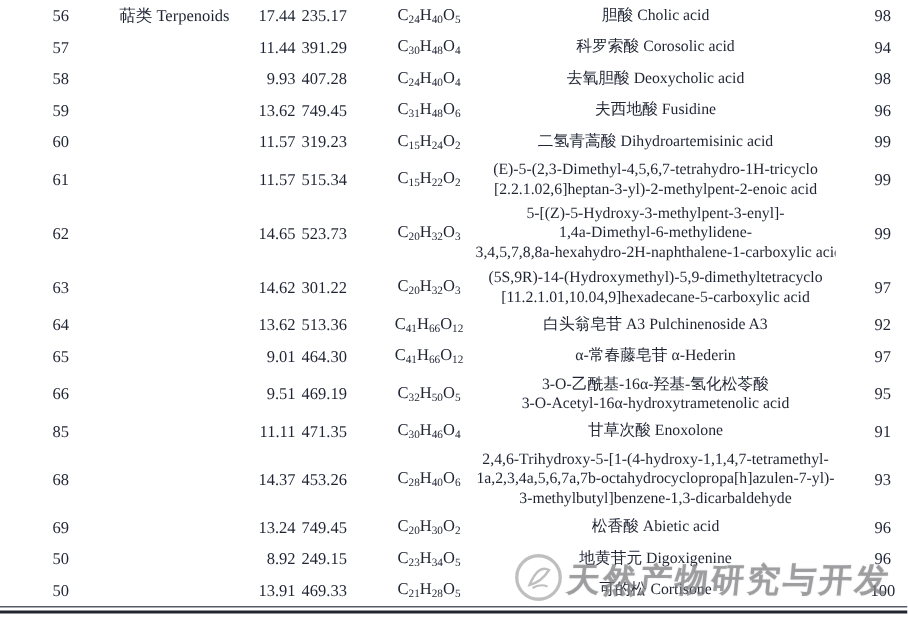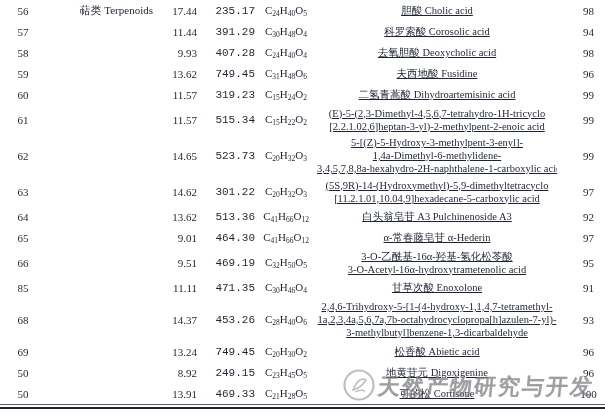--- a/index.html
+++ b/index.html
@@ -10,29 +10,29 @@
     color:#1f2433;
   }
   table.cmp{
     border-collapse:collapse;table-layout:fixed;
     width:605px;font-size:11px;color:#1f2433;
   }
   td{vertical-align:middle;padding:0;overflow:hidden;white-space:nowrap;}
   tr.h1 td{height:21px;}
   tr.h2 td{height:29px;}
   tr.h3 td{height:43px;}
-  .c-no{width:46px;text-align:center;}
+  .c-no{width:46px;text-align:right;}
   .c-cat{width:96px;text-align:right;padding-left:11px;}
   .c-rt{width:44px;text-align:right;padding-right:4px;}
-  .c-mass{width:54px;text-align:right;font-family:Liberation Mono, monospace;}
+  .c-mass{width:54px;text-align:left;}
   .c-form{width:62px;text-align:center;}
   .c-name{width:240px;text-align:center;font-size:10.5px;}
   .c-score{width:63px;text-align:center;padding-right:16px;}
   .c-form sub{font-size:7.5px;vertical-align:-2px;}
-  .name-line{line-height:13px;white-space:nowrap;text-decoration:underline;}
+  .name-line{line-height:13px;white-space:nowrap;}
   .single .name-line{line-height:15px;}
   .bottom-rule-thin{
     position:absolute;left:0;top:404px;width:605px;height:1px;
     background:#555a66;
   }
   .bottom-rule-thick{
     position:absolute;left:0;top:407px;width:605px;height:2px;
     background:#22252e;
   }
   .watermark{
@@ -213,21 +213,21 @@
         <td class="c-name">
           <div class="name-line">松香酸 Abietic acid</div>
         </td>
         <td class="c-score">96</td>
       </tr>
       <tr class="h1 single">
         <td class="c-no">50</td>
         <td class="c-cat"></td>
         <td class="c-rt">8.92</td>
         <td class="c-mass">249.15</td>
-        <td class="c-form">C<sub>23</sub>H<sub>45</sub>O<sub>5</sub></td>
+        <td class="c-form">C<sub>23</sub>H<sub>34</sub>O<sub>5</sub></td>
         <td class="c-name">
           <div class="name-line">地黄苷元 Digoxigenine</div>
         </td>
         <td class="c-score">96</td>
       </tr>
       <tr class="h1 single">
         <td class="c-no">50</td>
         <td class="c-cat"></td>
         <td class="c-rt">13.91</td>
         <td class="c-mass">469.33</td>

